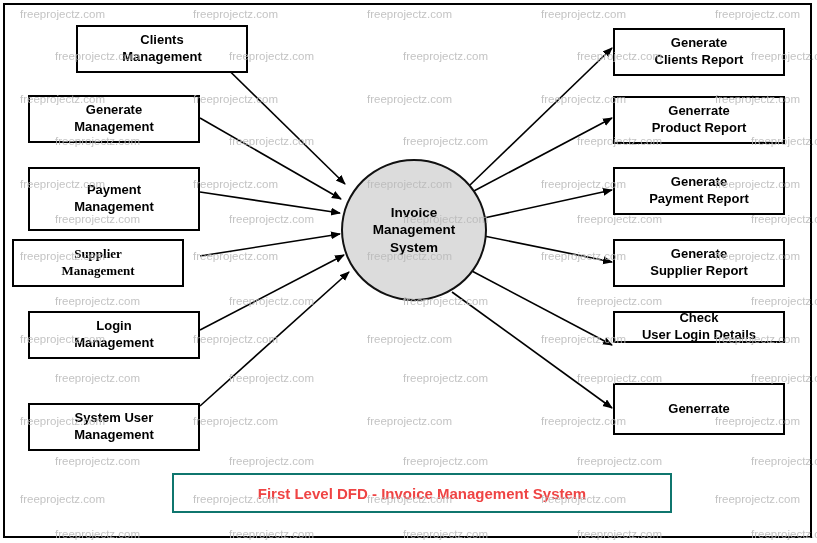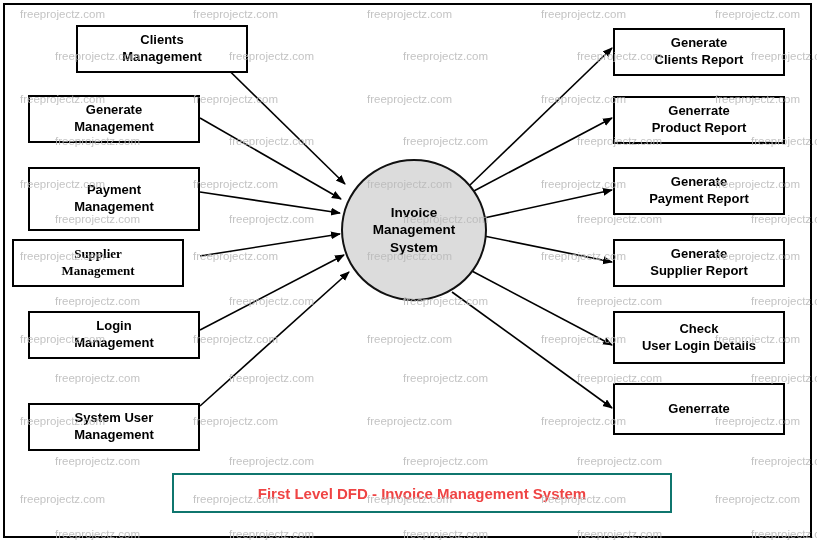--- a/index.html
+++ b/index.html
@@ -196,21 +196,21 @@
         <span>Generate</span>
         <span>Payment Report</span>
       </span>
   </div>
   <div class="node" style="left:613px; top:239px; width:172px; height:48px;">
     <span>
         <span>Generate</span>
         <span>Supplier Report</span>
       </span>
   </div>
-  <div class="node" style="left:613px; top:311px; width:172px; height:53px;text-align:center;">
+  <div class="node" style="left:613px; top:311px; width:172px; height:32px;text-align:center;">
     <span>
         <span>Check</span>
         <span>User Login Details</span>
       </span>
   </div>
   <div class="node" style="left:613px; top:383px; width:172px; height:52px;">
     <span>
         <span>Generrate</span>
       </span>
   </div>

